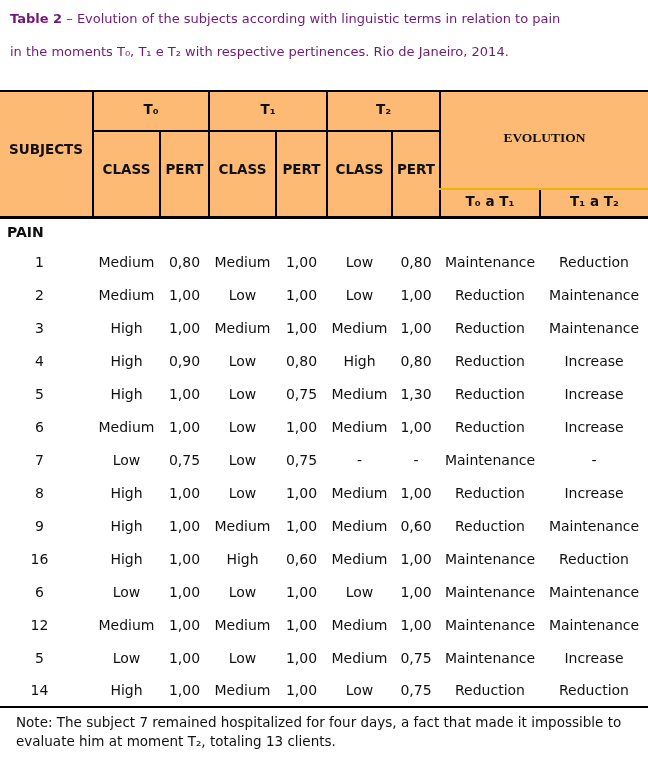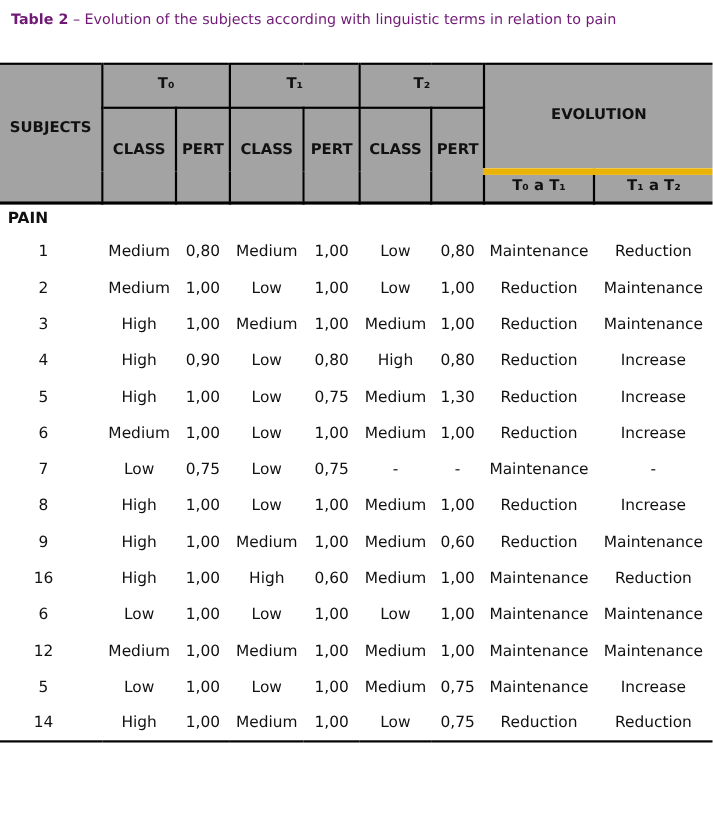--- a/index.html
+++ b/index.html
@@ -25,31 +25,31 @@
     margin-top: 30px;
     border-top: 2px solid #000;
     border-bottom: 2px solid #000;
   }
   th, td { padding: 0; overflow: hidden; }
   thead th {
     font-weight: bold;
     font-size: 13.5px;
     text-align: center;
     vertical-align: middle;
-    background: #a3a3a3;
+    background: #fdba74;
   }
   tr.hr1 { height: 40px; }
   tr.hr2 { height: 58px; margin-left: 36px; }
   tr.hr3 { height: 28px; }
 
   .th-subjects { border-right: 2px solid #000; padding-bottom: 10px; }
   .th-group    { border-right: 2px solid #000; border-bottom: 2px solid #000; padding-bottom: 4px; }
   .th-class    { border-right: 2px solid #000; padding-bottom: 10px; }
   .th-pert     { border-right: 2px solid #000; padding-bottom: 10px; }
-  .th-evolution{ border-bottom: 6px solid #eab308; padding-bottom: 4px; }
+  .th-evolution{ border-bottom: 2px solid #eab308; padding-bottom: 4px; font-family: Liberation Serif, serif; }
   .th-evo1     { border-right: 2px solid #000; padding-bottom: 4px; }
   .th-evo2     { padding-bottom: 4px; }
 
   tr.section-row { height: 28px; }
   tr.section-row td {
     border-top: 3px solid #000;
     font-weight: bold;
     font-size: 14px;
     text-align: left;
     padding-left: 7px;
@@ -67,20 +67,21 @@
   
   .note { padding: 5px 10px 0 16px; font-size: 13.5px; line-height: 19px; color: #111; }
 </style>
 </head>
 <body>
 
 <div class="page">
 
   <div class="title">
     <div class="tl"><span class="tlabel">Table 2</span><span> – Evolution of the subjects according with linguistic terms in relation to pain</span></div>
+    <div class="tl tl2">in the moments T₀, T₁ e T₂ with respective pertinences. Rio de Janeiro, 2014.</div>
   </div>
 
   <table>
     <colgroup>
       <col style="width:93px">
         <col style="width:67px">
         <col style="width:49px">
       <col style="width:67px">
         <col style="width:51px">
         <col style="width:65px">
@@ -263,14 +264,18 @@
     <td>Medium</td>
     <td>1,00</td>
     <td>Low</td>
     <td>0,75</td>
     <td>Reduction</td>
     <td>Reduction</td>
   </tr>
       </tbody>
   </table>
 
+  <div class="note">
+    <div>Note: The subject 7 remained hospitalized for four days, a fact that made it impossible to</div>
+    <div>evaluate him at moment T₂, totaling 13 clients.</div>
+  </div>
 
 </div>
 
 </body></html>

